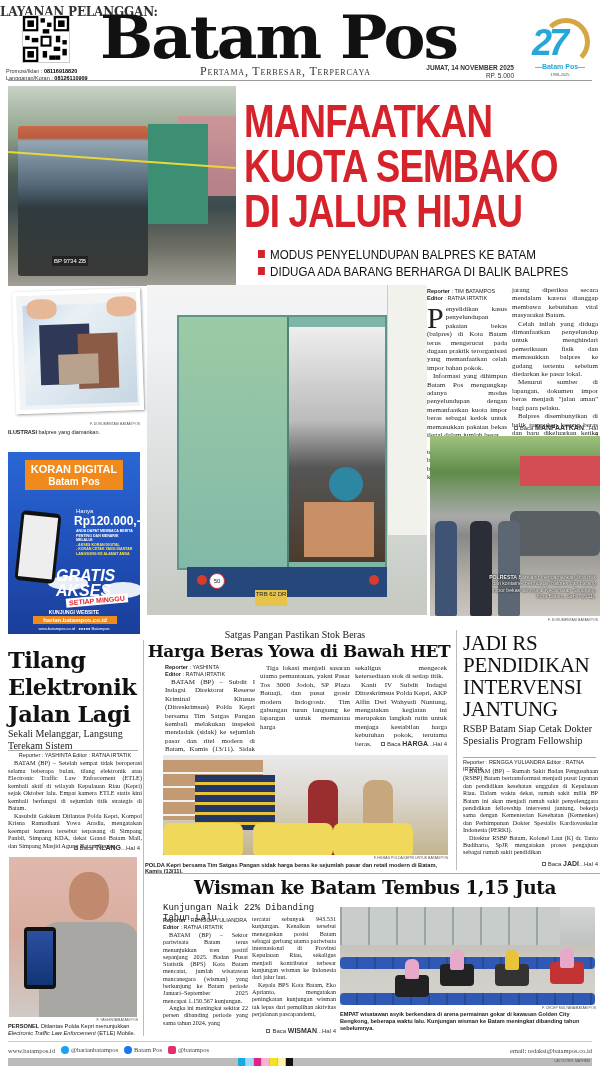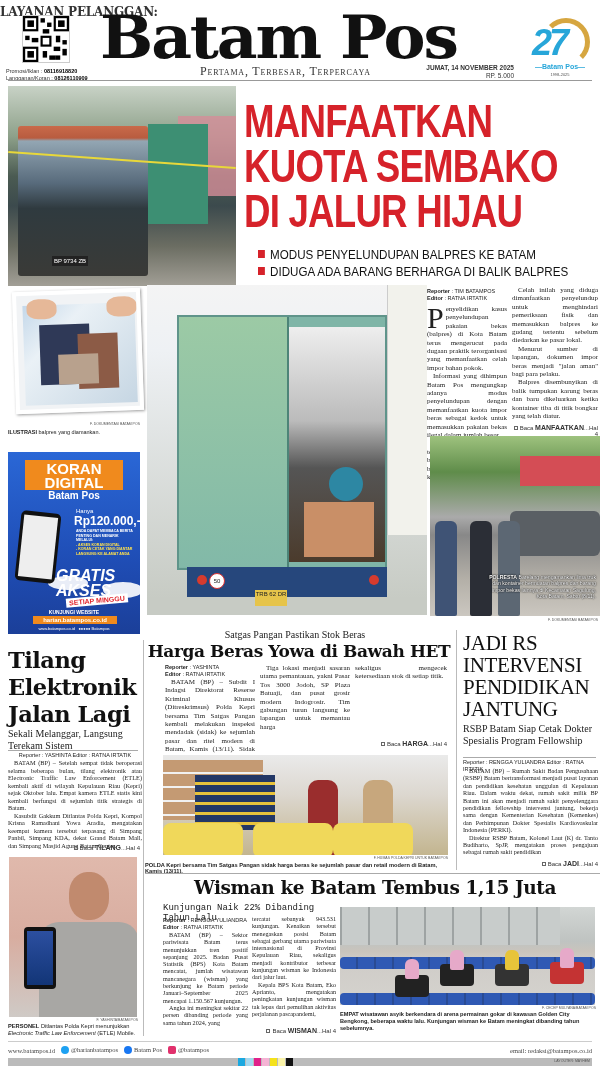--- a/index.html
+++ b/index.html
@@ -83,21 +83,21 @@
   .car { position: absolute; left: 80px; top: 75px; width: 90px; height: 45px; background: #5a5f64; border-radius: 6px; }
   .tent { position: absolute; left: 90px; top: 20px; width: 80px; height: 30px; background: #d44d55; }
   .person { position: absolute; width: 22px; height: 95px; background: #2b2e36; border-radius: 6px 6px 2px 2px; top: 85px; }
   #caption-polresta { left: 488px; top: 574px; width: 108px; font-size: 5.2px; color: #fff; text-align: right; font-family: "Liberation Sans", sans-serif; line-height: 6.3px; text-shadow: 0 0 2px #000, 0 0 1px #000; }
   #caption-polresta b { font-weight: bold; }
   #credit-container { left: 520px; top: 618px; width: 78px; }
 
   
   #ad { left: 8px; top: 452px; width: 132px; height: 182px; background: linear-gradient(180deg,#2a67d6 0%,#1f4db5 60%,#1b3f99 100%); overflow: hidden; color: #fff; font-family: "Liberation Sans", sans-serif; }
   #ad .badge { position: absolute; left: 17px; top: 8px; width: 98px; height: 30px; background: #f08a1d; text-align: center; font-weight: bold; }
-  #ad .badge .l1 { font-size: 15px; line-height: 14px; margin-top: 2px; }
+  #ad .badge .l1 { font-size: 11px; line-height: 14px; margin-top: 2px; }
   #ad .badge .l2 { font-size: 10px; line-height: 12px; }
   #ad .phone { position: absolute; left: 10px; top: 60px; width: 40px; height: 70px; background: #111; border-radius: 5px; transform: rotate(6deg); }
   #ad .phone .scr { position: absolute; left: 3px; top: 4px; width: 34px; height: 62px; background: #eee; }
   #ad .hanya { position: absolute; left: 68px; top: 56px; font-size: 6px; }
   #ad .price { position: absolute; left: 66px; top: 62px; font-size: 12px; font-weight: bold; }
   #ad .desc { position: absolute; left: 68px; top: 77px; width: 60px; font-size: 3.6px; line-height: 4.5px; font-weight: bold; }
   #ad .desc .y { color: #ffe14d; }
   #ad .gratis { position: absolute; left: 48px; top: 116px; font-size: 16px; font-weight: bold; line-height: 15px; font-style: italic; }
   #ad .setiap { position: absolute; left: 58px; top: 144px; background: #fff; color: #e0262e; font-weight: bold; font-size: 7px; padding: 1px 3px; transform: rotate(-5deg); }
   #ad .kunj { position: absolute; left: 0; top: 157px; width: 132px; text-align: center; font-size: 5px; font-weight: bold; }
@@ -266,20 +266,21 @@
 <div class="abs byline" id="lead-byline">
   <div><b>Reporter</b> : <span>TIM BATAMPOS</span></div>
   <div><b>Editor</b> : <span>RATNA IRTATIK</span></div>
 </div>
 <div class="abs body" id="lead-col1">
   <p style="text-indent:0"><span class="dropcap">P</span><span>enyelidikan kasus penyelundupan pakaian bekas (balpres) di Kota Batam terus mengerucut pada dugaan praktik terorganisasi yang memanfaatkan celah impor bahan pokok.</span></p>
   <p>Informasi yang dihimpun Batam Pos mengungkap adanya modus penyelundupan dengan memanfaatkan kuota impor beras sebagai kedok untuk memasukkan pakaian bekas ilegal dalam jumlah besar.</p>
   <p>Sejumlah kontainer yang terdaftar sebagai muatan beras diduga kuat disusupi balpres. Selama ini, kontainer beras</p>
 </div>
 <div class="abs body" id="lead-col2">
+  <p style="text-indent:0">jarang diperiksa secara mendalam karena dianggap membawa kebutuhan vital masyarakat Batam.</p>
   <p>Celah inilah yang diduga dimanfaatkan penyelundup untuk menghindari pemeriksaan fisik dan memasukkan balpres ke gudang tertentu sebelum diedarkan ke pasar lokal.</p>
   <p>Menurut sumber di lapangan, dokumen impor beras menjadi "jalan aman" bagi para pelaku.</p>
   <p>Balpres disembunyikan di balik tumpukan karung beras dan baru dikeluarkan ketika kontainer tiba di titik bongkar yang telah diatur.</p>
 </div>
 <div class="abs baca" id="baca-lead"><span class="sq"></span><span>Baca</span> <b>MANFAATKAN</b><span>...Hal 4</span></div>
 
 <div class="abs" id="street-photo">
   <div class="tent"></div>
   <div class="car"></div>
   <div class="person" style="left:5px;background:#3f5375;"></div>
@@ -345,38 +346,39 @@
   <div><b>Editor</b> : <span>RATNA IRTATIK</span></div>
 </div>
 <div class="abs body" id="harga-col1">
     <p>BATAM (BP) – Subdit I Indagsi Direktorat Reserse Kriminal Khusus (Ditreskrimsus) Polda Kepri bersama Tim Satgas Pangan kembali melakukan inspeksi mendadak (sidak) ke sejumlah pasar dan ritel modern di Batam, Kamis (13/11). Sidak ini dilakukan untuk</p>
   </div>
 <div class="abs body" id="harga-col2">
   <p>Tiga lokasi menjadi sasaran utama pemantauan, yakni Pasar Tos 3000 Jodoh, SP Plaza Batuaji, dan pusat grosir modern Indogrosir. Tim gabungan turun langsung ke lapangan untuk memantau harga</p>
 </div>
 <div class="abs body" id="harga-col3">
   <p style="text-indent:0">sekaligus mengecek ketersediaan stok di setiap titik.</p>
+  <p>Kanit IV Subdit Indagsi Ditreskrimsus Polda Kepri, AKP Alfin Dwi Wahyudi Nuntung, mengatakan kegiatan ini merupakan langkah rutin untuk menjaga kestabilan harga kebutuhan pokok, terutama beras.</p>
 </div>
 <div class="abs baca" id="baca-harga"><span class="sq"></span><span>Baca</span> <b>HARGA</b><span>...Hal 4</span></div>
 <div class="abs" id="rice-photo">
   <div class="shelf"></div>
   <div class="rice-stack"></div>
   <div class="man" style="left:145px;background:#9a2d2d;"></div>
   <div class="man" style="left:200px;background:#c7a77d;"></div>
   <div class="rice-bag" style="left:0;"></div>
   <div class="rice-bag" style="left:90px;"></div>
   <div class="rice-bag" style="left:170px;"></div>
 </div>
 <div class="abs credit" id="credit-rice">F. HUMAS POLDA KEPRI UNTUK BATAM POS</div>
 <div class="abs" id="caption-rice">POLDA Kepri bersama Tim Satgas Pangan sidak harga beras ke sejumlah pasar dan retail modern di Batam, Kamis (13/11).</div>
 
 <div class="abs" id="rs-title">
   <div>JADI RS</div>
+  <div>PENDIDIKAN</div>
   <div>INTERVENSI</div>
-  <div>PENDIDIKAN</div>
   <div>JANTUNG</div>
 </div>
 <div class="abs" id="rs-sub">RSBP Batam Siap Cetak Dokter Spesialis Program Fellowship</div>
 <div class="abs" id="rs-rule"></div>
 <div class="abs byline" id="rs-byline">Reporter : RENGGA YULIANDRA  Editor : RATNA IRTATIK</div>
 <div class="abs body" id="rs-body">
   <p>BATAM (BP) – Rumah Sakit Badan Pengusahaan (RSBP) Batam bertransformasi menjadi pusat layanan dan pendidikan kesehatan unggulan di Kepulauan Riau. Dalam waktu dekat, rumah sakit milik BP Batam ini akan menjadi rumah sakit penyelenggara pendidikan fellowship intervensi jantung, bekerja sama dengan Kementerian Kesehatan (Kemenkes) dan Perhimpunan Dokter Spesialis Kardiovaskular Indonesia (PERKI).</p>
   <p>Direktur RSBP Batam, Kolonel Laut (K) dr. Tanto Budiharto, SpJP, mengatakan proses pengajuan sebagai rumah sakit pendidikan</p>
 </div>
 <div class="abs baca" id="baca-rs"><span class="sq"></span><span>Baca</span> <b>JADI</b><span>...Hal 4</span></div>

